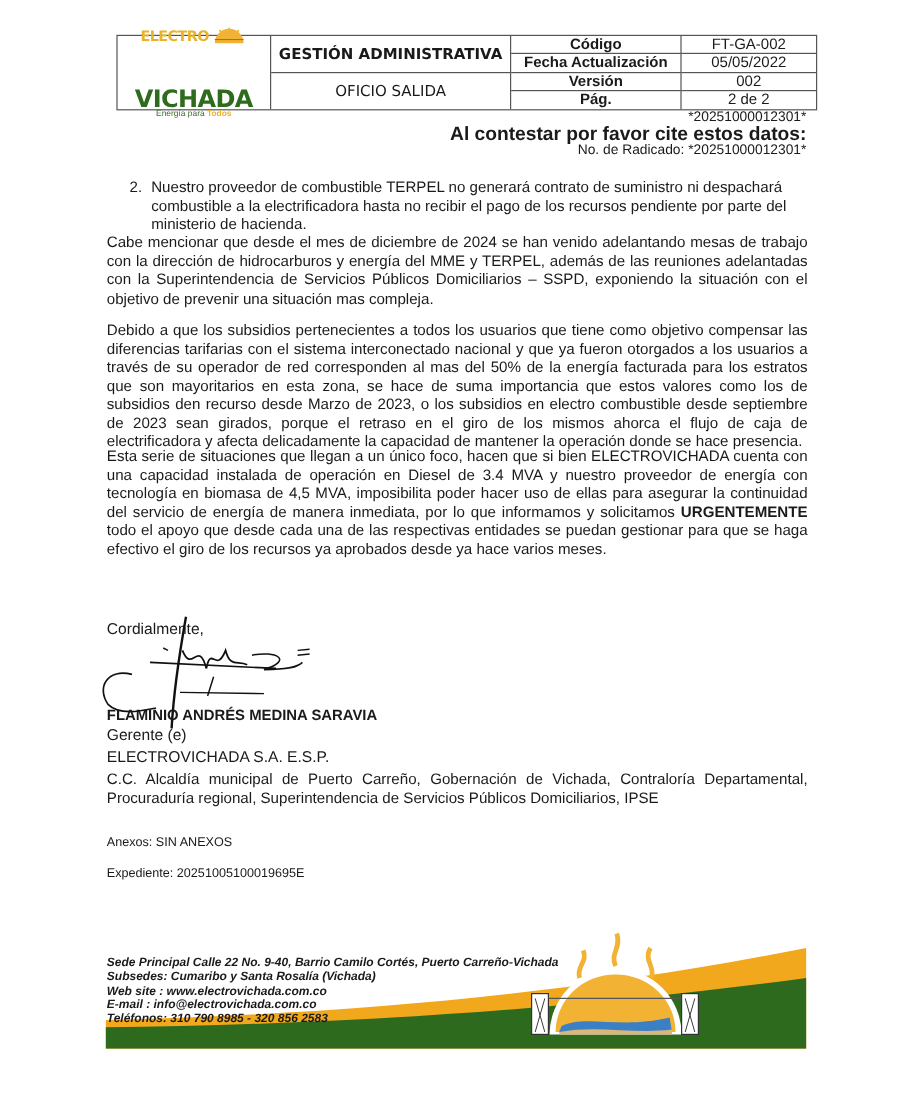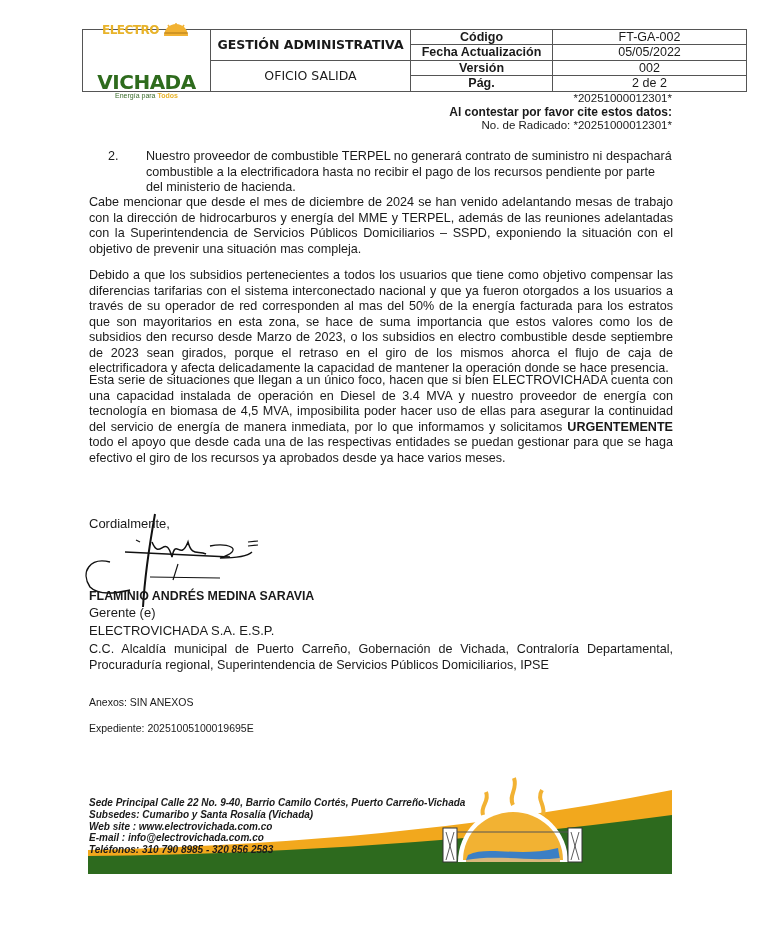--- a/index.html
+++ b/index.html
@@ -1,46 +1,46 @@
 <!DOCTYPE html>
 <html><head>
   <meta charset="utf-8">
   <style>
     html, body { margin: 0; padding: 0; background: #ffffff; }
     body { width: 760px; height: 932px; position: relative; overflow: hidden;
       font-family: "Liberation Sans", sans-serif; color: #1a1a1a; }
     .page { position: absolute; left: 0; top: 0; width: 760px; height: 932px; }
 
     
-    .hdr { position: absolute; left: 82px; top: 29px; width: 665px; height: 63px;
+    .hdr { position: absolute; left: 97px; top: 29px; width: 584px; height: 63px;
       border: 1.5px solid #555; box-sizing: border-box; display: grid;
       grid-template-columns: 128px 200px 142px 1fr; grid-template-rows: repeat(4, 1fr); }
     .hdr > div { border-right: 1px solid #555; border-bottom: 1px solid #555;
       display: flex; align-items: center; justify-content: center; font-size: 12.5px; }
     .logo-cell { grid-row: 1 / 5; grid-column: 1; border-bottom: none !important; flex-direction: column; }
     .title1 { grid-row: 1 / 3; grid-column: 2; font-family: "DejaVu Sans", sans-serif; font-weight: bold; font-size: 11.5px; text-align: center; }
     .title2 { grid-row: 3 / 5; grid-column: 2; border-bottom: none !important; font-family: "DejaVu Sans", sans-serif; font-weight: normal; font-size: 11.5px; }
     .k { grid-column: 3; font-weight: bold; font-size: 13px; }
     .v { grid-column: 4; border-right: none !important; font-size: 12.5px; }
     .last { border-bottom: none !important; }
 
     .logo-top { font-family: "DejaVu Sans", sans-serif; font-weight: bold; font-size: 12px; color: #e8b32a; letter-spacing: -0.5px; display: flex; align-items: center; gap: 2px; }
     .logo-main { font-family: "DejaVu Sans", sans-serif; font-weight: bold; font-size: 20px; color: #2e6b1d; line-height: 18px; letter-spacing: -0.5px; margin-top: 36px; }
     .logo-sub { font-size: 7px; color: #3a6b2a; margin-top: 1px; }
     .logo-sub b { color: #e8b32a; font-weight: bold; }
 
     
     .rad { position: absolute; right: 88px; top: 92px; text-align: right; font-size: 11.5px; line-height: 13.5px; }
-    .rad .bold { font-weight: bold; font-size: 12px; }
+    .rad .bold { font-weight: bold; font-size: 16px; }
 
     
     .txt { position: absolute; left: 89px; width: 584px; font-size: 12.6px; line-height: 15.5px; text-align: justify; }
     .list-item { position: absolute; left: 110px; top: 149px; width: 563px; font-size: 12.6px; line-height: 15.5px; }
     .list-item .num { position: absolute; left: -2px; }
-    .list-item .body { margin-left: 36px; }
+    .list-item .body { margin-left: 16px; }
 
     .small { position: absolute; left: 89px; font-size: 10.5px; }
     .sign { position: absolute; left: 89px; font-size: 13px; line-height: 15.5px; }
 
     
     .foot-text { position: absolute; left: 89px; top: 797px; font-size: 10px; line-height: 11.8px; font-weight: bold; font-style: italic; color: #1a1a1a; }
     .banner { position: absolute; left: 88px; top: 770px; width: 584px; height: 104px; }
   </style>
 </head>
 <body>

